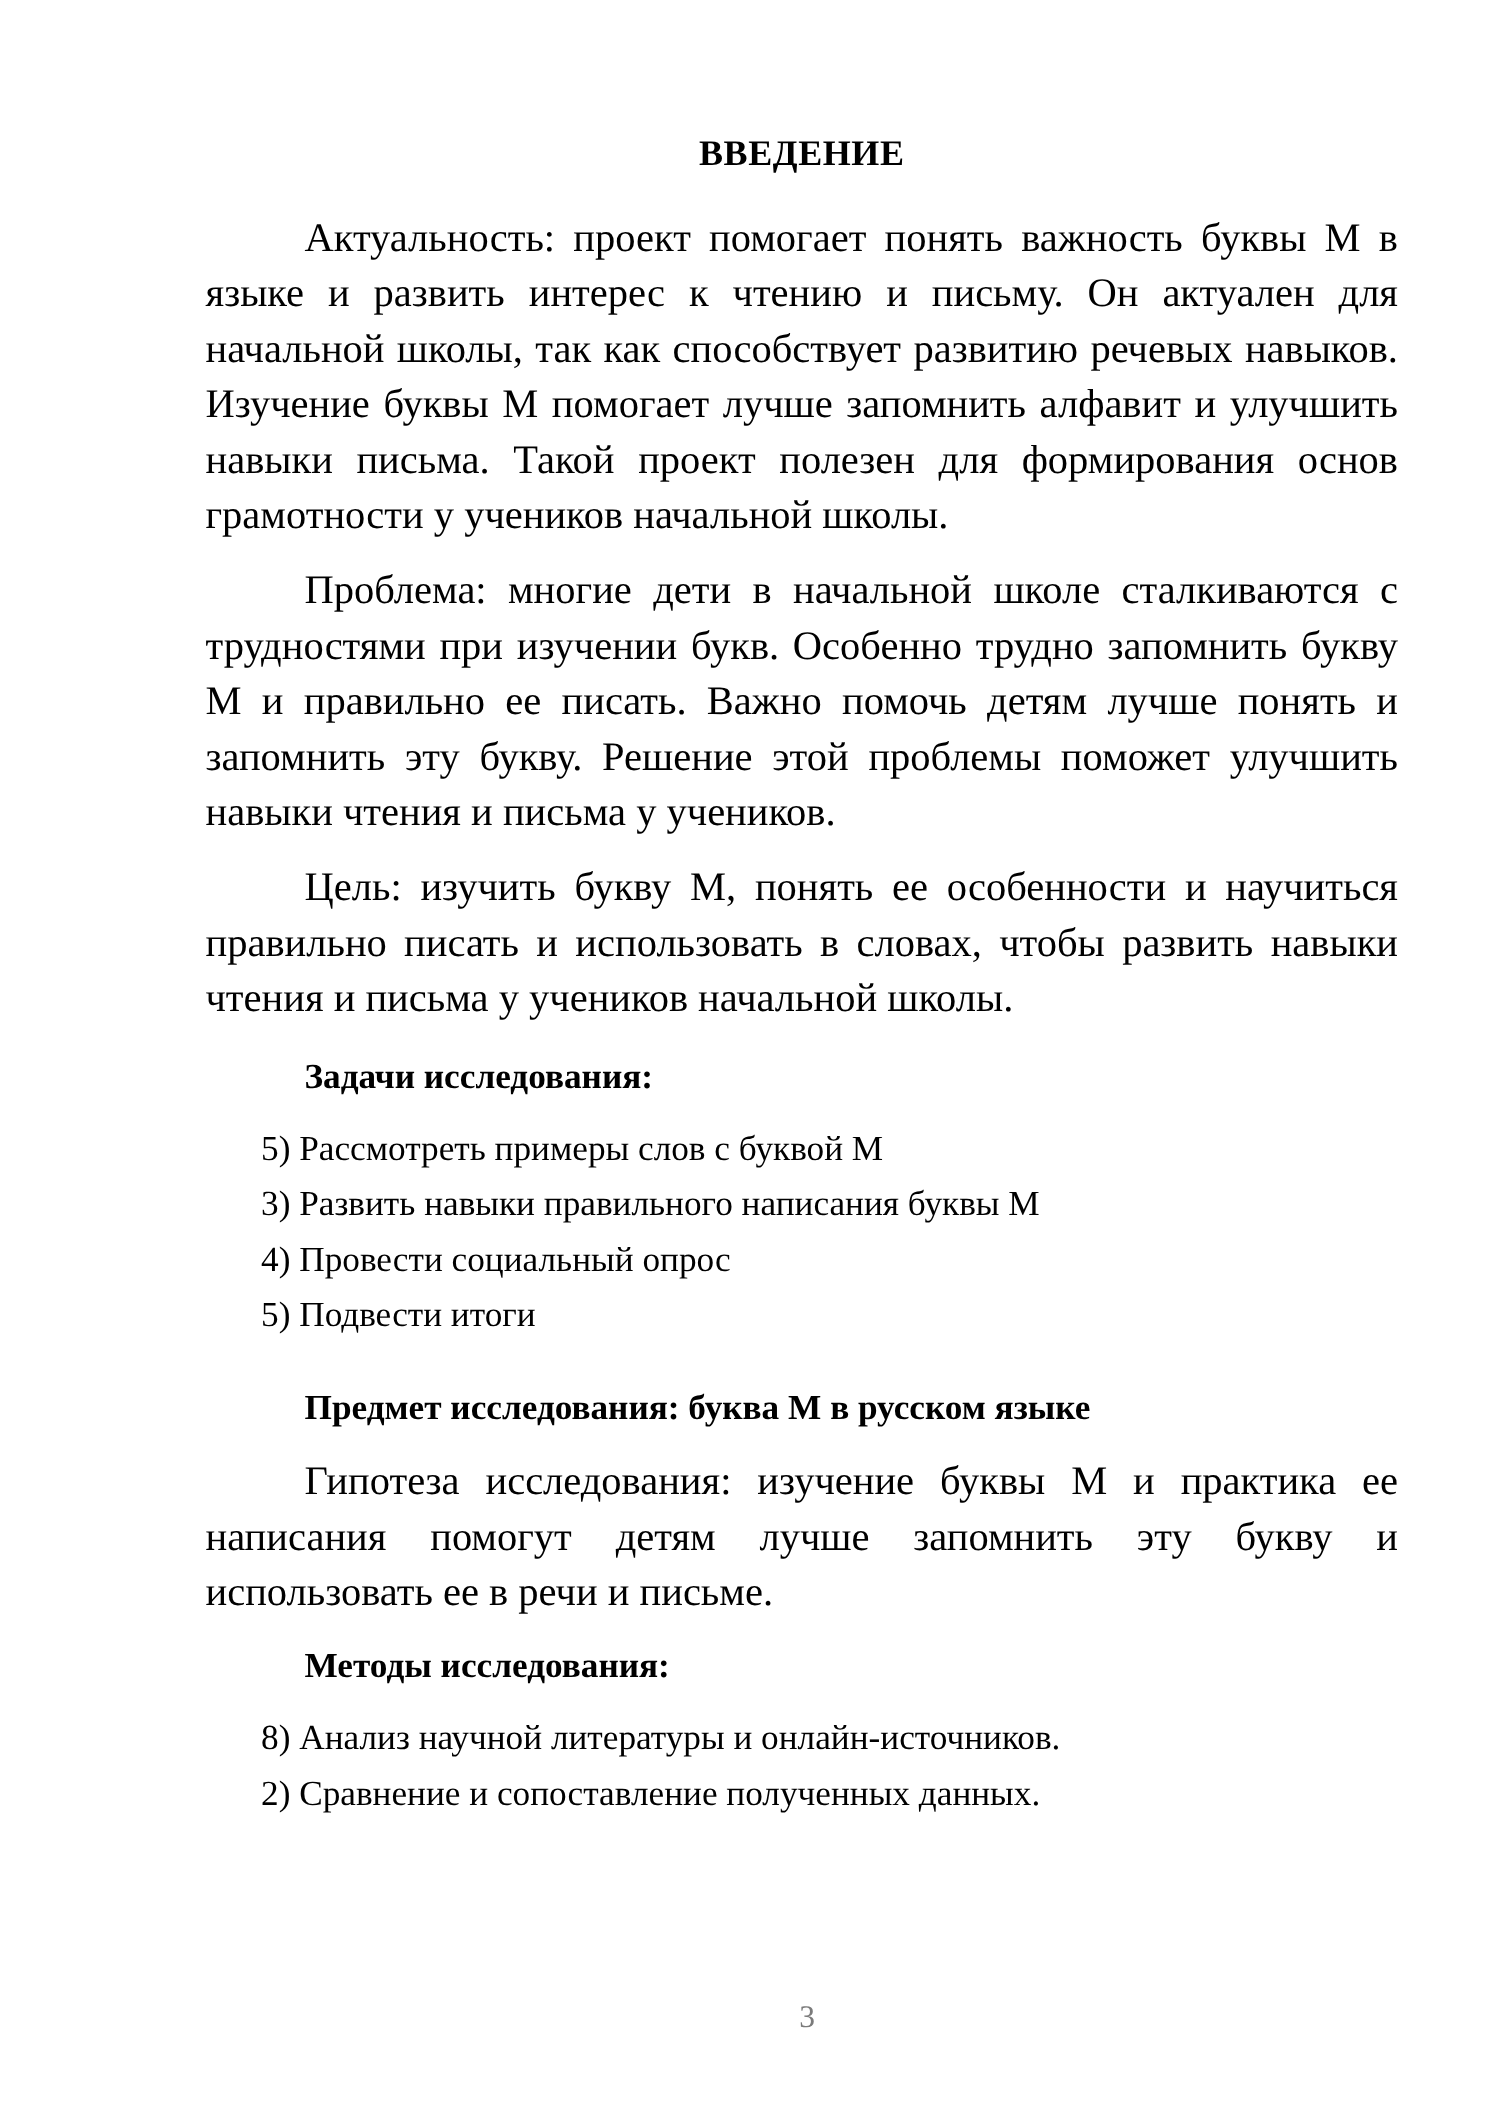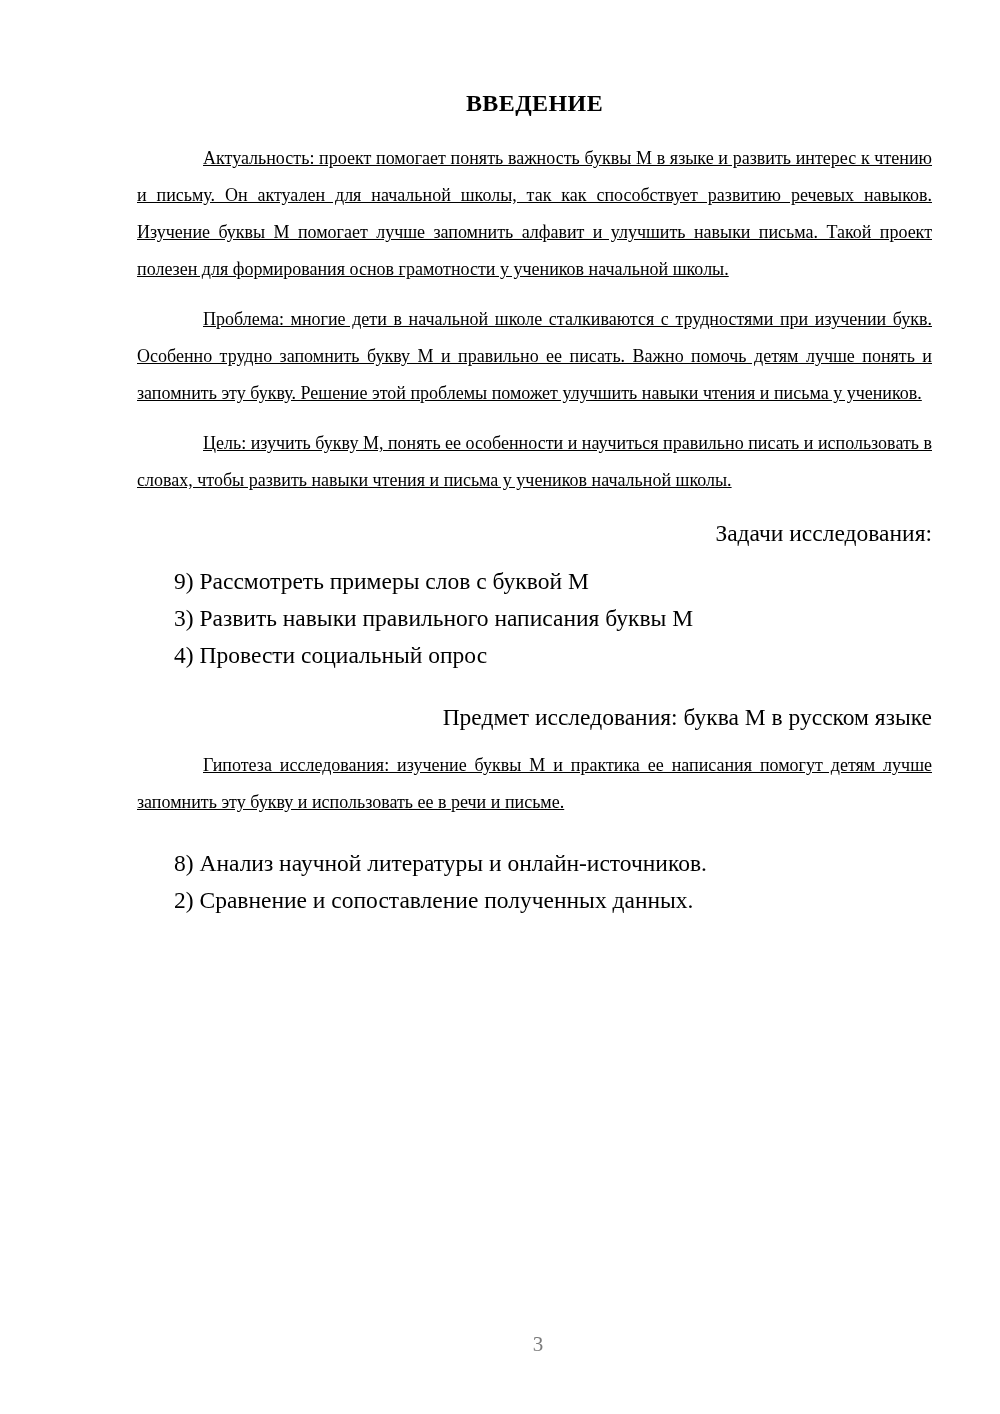--- a/index.html
+++ b/index.html
@@ -28,40 +28,40 @@
   .doc-title {
     font-size: 24px;
     font-weight: bold;
     text-align: center;
     letter-spacing: 0.4px;
     line-height: 1.25;
     margin: 0 0 22px 0;
     padding: 0;
   }
   p.para {
-    font-size: 18px;
+    font-size: 27px;
     line-height: 37px;
     text-align: justify;
     text-justify: inter-word;
     text-indent: 66px;
     margin: 0 0 2px 0;
     padding: 0;
     hyphens: none;
-    text-decoration: underline;
   }
   p.para.last-line-left {
     text-align-last: left;
   }
   p.plain {
     font-size: 23.5px;
     line-height: 37px;
-    text-align: right;
+    text-align: left;
     text-indent: 66px;
     margin: 0;
     padding: 0;
+    font-weight: bold;
   }
   .list {
     list-style: none;
     margin: 0;
     padding: 0;
   }
   .list li {
     font-size: 23.5px;
     line-height: 37px;
     text-align: left;
@@ -102,38 +102,40 @@
 
     <p class="para">Цель: изучить букву М, понять ее особенности и научиться правильно писать и использовать в словах, чтобы развить навыки чтения и письма у учеников начальной школы.</p>
 
     <div class="gap-md"></div>
 
     <p class="plain">Задачи исследования:</p>
 
     <div class="gap-sm"></div>
 
     <ul class="list">
-      <li>9) Рассмотреть примеры слов с буквой М</li>
+      <li>5) Рассмотреть примеры слов с буквой М</li>
       <li>3) Развить навыки правильного написания буквы М</li>
       <li>4) Провести социальный опрос</li>
+      <li>5) Подвести итоги</li>
     </ul>
 
     <div class="gap-md"></div>
 
 
     <div class="gap-sm"></div>
 
     <p class="plain">Предмет исследования: буква М в русском языке</p>
 
     <div class="gap-sm"></div>
 
     <p class="para last-line-left">Гипотеза исследования: изучение буквы М и практика ее написания помогут детям лучше запомнить эту букву и использовать ее в речи и письме.</p>
 
     <div class="gap-sm"></div>
 
+    <p class="plain">Методы исследования:</p>
 
     <div class="gap-sm"></div>
 
     <ul class="list">
       <li>8) Анализ научной литературы и онлайн-источников.</li>
       <li>2) Сравнение и сопоставление полученных данных.</li>
     </ul>
 
   </div>
 

